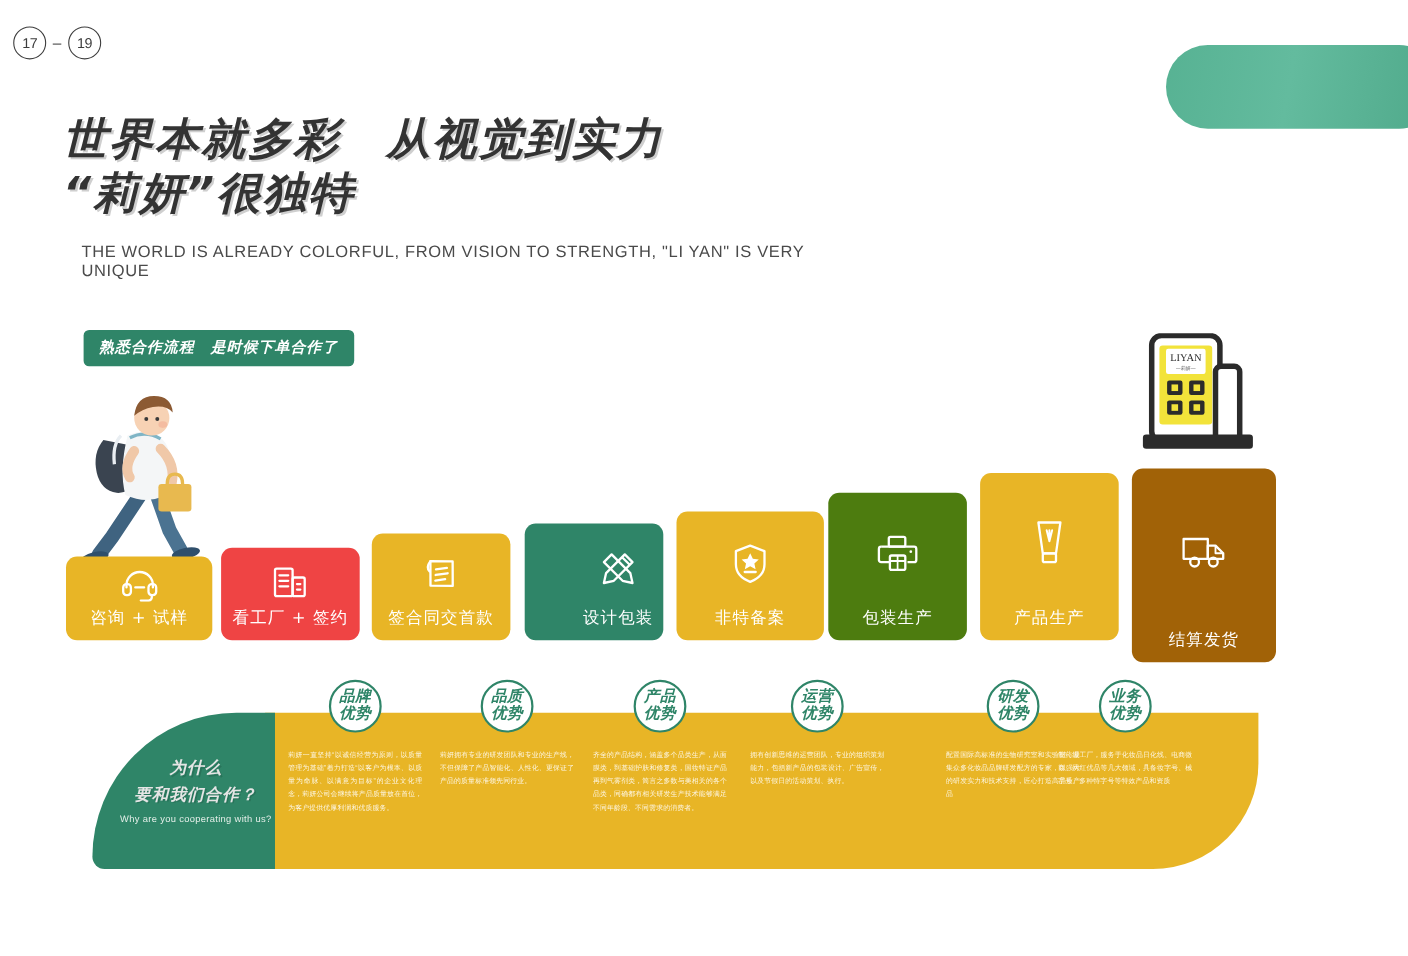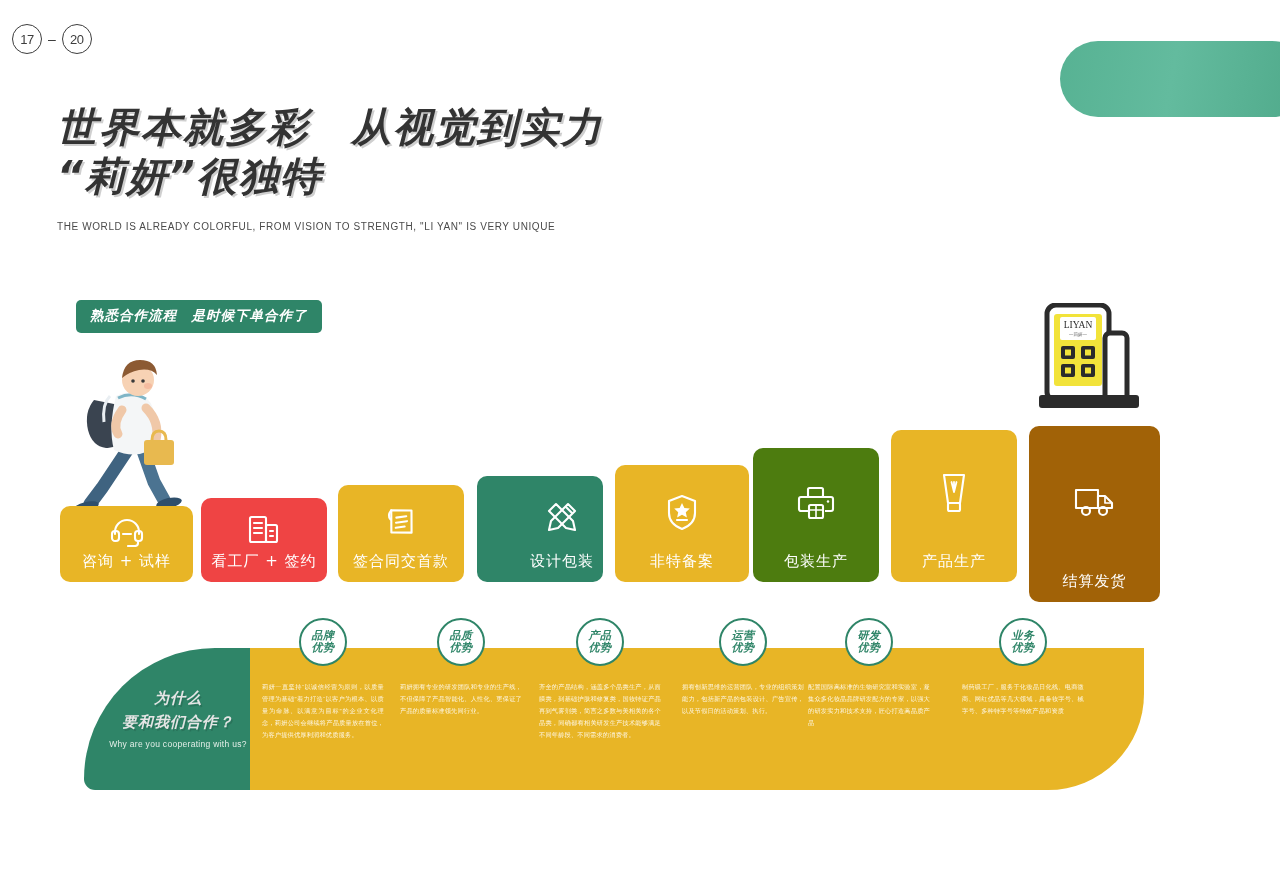--- a/index.html
+++ b/index.html
@@ -42,24 +42,25 @@
     font-size: 40px;
     font-weight: 700;
     font-style: italic;
     color: #333333;
     letter-spacing: 2px;
     line-height: 1.22;
     text-shadow: 2px 2px 0 #cfcfcf;
   }
   .headline .h-sub {
     margin-top: 20px;
-    font-size: 10px;
+    font-size: 15px;
     color: #4a4a4a;
     letter-spacing: 0.6px;
     font-family: "Liberation Sans", sans-serif;
+    margin-left: 17px;
   }
 
   
   .banner-tag {
     position: absolute; left: 76px; top: 300px;
     background: #2f8568;
     border-radius: 5px;
     padding: 7px 14px 8px 14px;
     display: flex; align-items: center;
   }
@@ -136,41 +137,41 @@
 
   .adv-col { position: absolute; width: 122px; }
   .adv-badge {
     width: 48px; height: 48px; border-radius: 50%;
     background: #ffffff; border: 2px solid #2f8568;
     display: flex; flex-direction: column;
     align-items: center; justify-content: center;
     margin: 0 auto;
   }
   .adv-badge span {
-    color: #2f8568; font-size: 11px; font-weight: 700; font-style: italic;
+    color: #2f8568; font-size: 14px; font-weight: 700; font-style: italic;
     line-height: 1.12; letter-spacing: 0.5px;
     font-family: "DejaVu Sans", sans-serif;
   }
   .adv-text {
     margin-top: 15px;
     color: #fdf6e2;
     font-size: 6.2px;
     line-height: 1.95;
     letter-spacing: 0.2px;
     text-align: justify;
     font-family: "Liberation Sans", sans-serif;
   }
 </style>
 </head>
 <body>
 
 <div class="pagenum">
   <div class="circ">17</div>
   <div class="dash">–</div>
-  <div class="circ">20</div>
+  <div class="circ">19</div>
 </div>
 
 <div class="deco-pill"></div>
 
 <div class="headline">
   <div class="h-line">世界本就多彩　从视觉到实力</div>
   <div class="h-line">“莉妍”很独特</div>
   <div class="h-sub">THE WORLD IS ALREADY COLORFUL, FROM VISION TO STRENGTH, "LI YAN" IS VERY UNIQUE</div>
 </div>
 
@@ -361,21 +362,21 @@
 </div>
 
 <div class="adv-col" style="left:682px; top:618px;">
   <div class="adv-badge">
     <span>运营</span>
     <span>优势</span>
   </div>
   <div class="adv-text">拥有创新思维的运营团队，专业的组织策划能力，包括新产品的包装设计、广告宣传，以及节假日的活动策划、执行。</div>
 </div>
 
-<div class="adv-col" style="left:808px; top:618px;">
+<div class="adv-col" style="left:860px; top:618px;">
   <div class="adv-badge">
     <span>研发</span>
     <span>优势</span>
   </div>
   <div class="adv-text">配置国际高标准的生物研究室和实验室，凝集众多化妆品品牌研发配方的专家，以强大的研发实力和技术支持，匠心打造高品质产品</div>
 </div>
 
 <div class="adv-col" style="left:962px; top:618px;">
   <div class="adv-badge">
     <span>业务</span>

